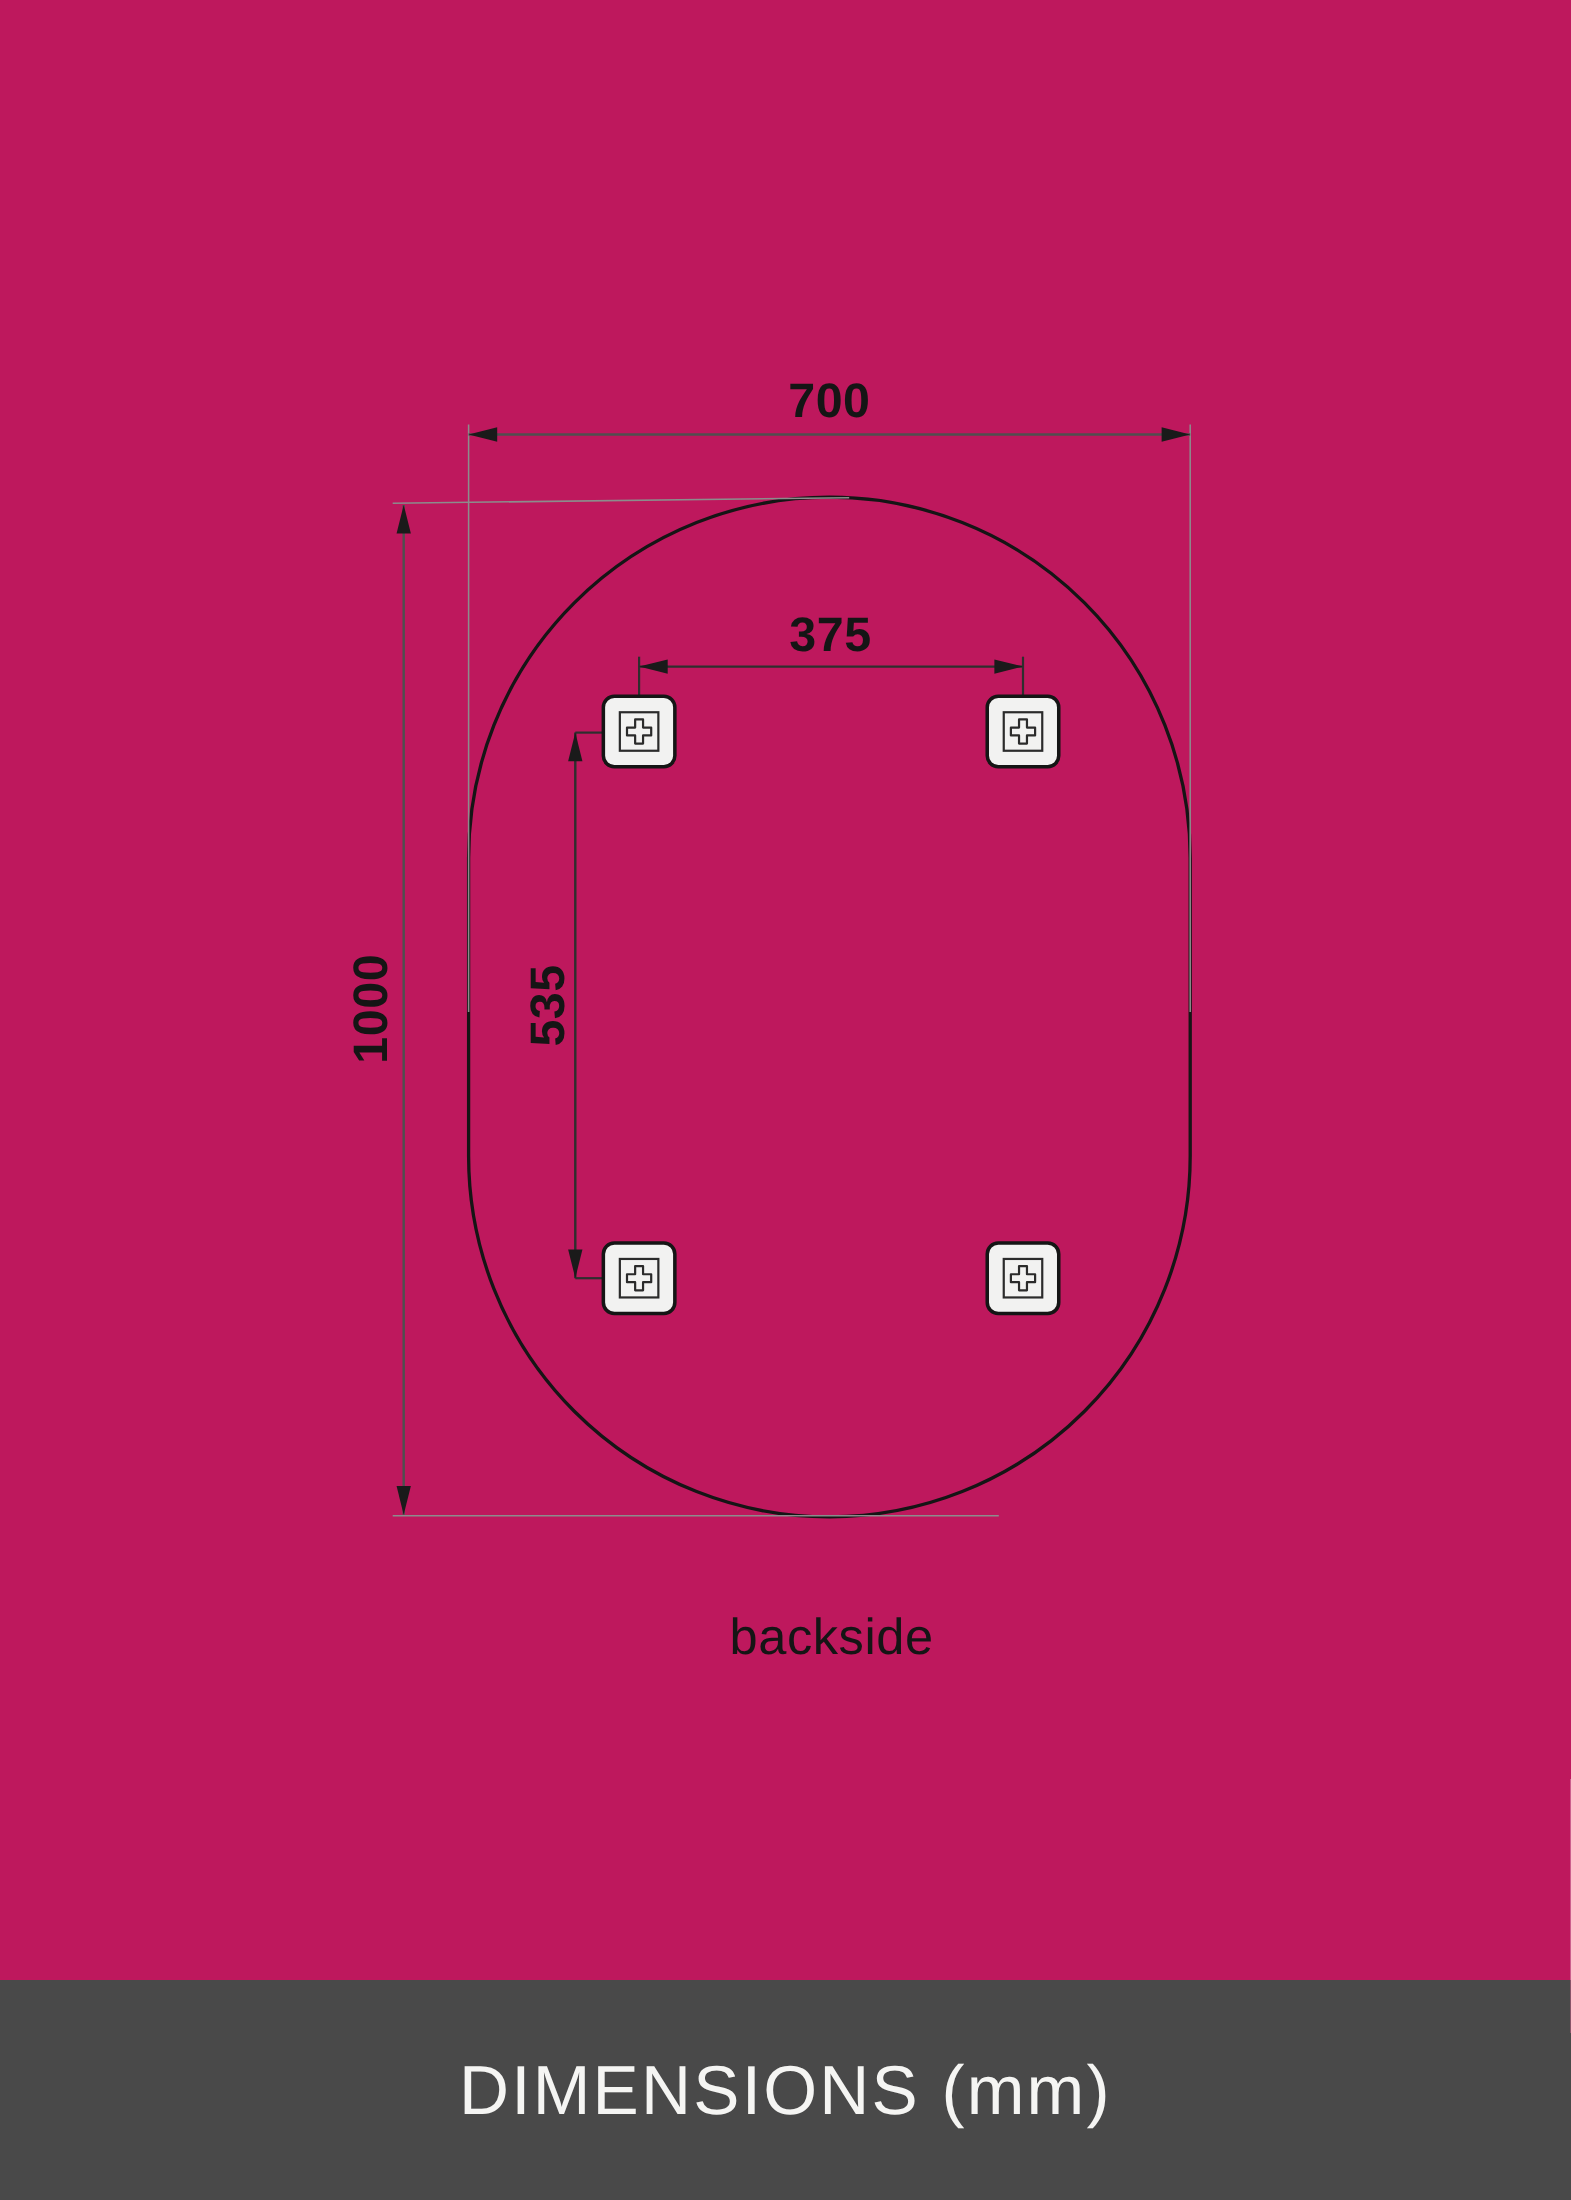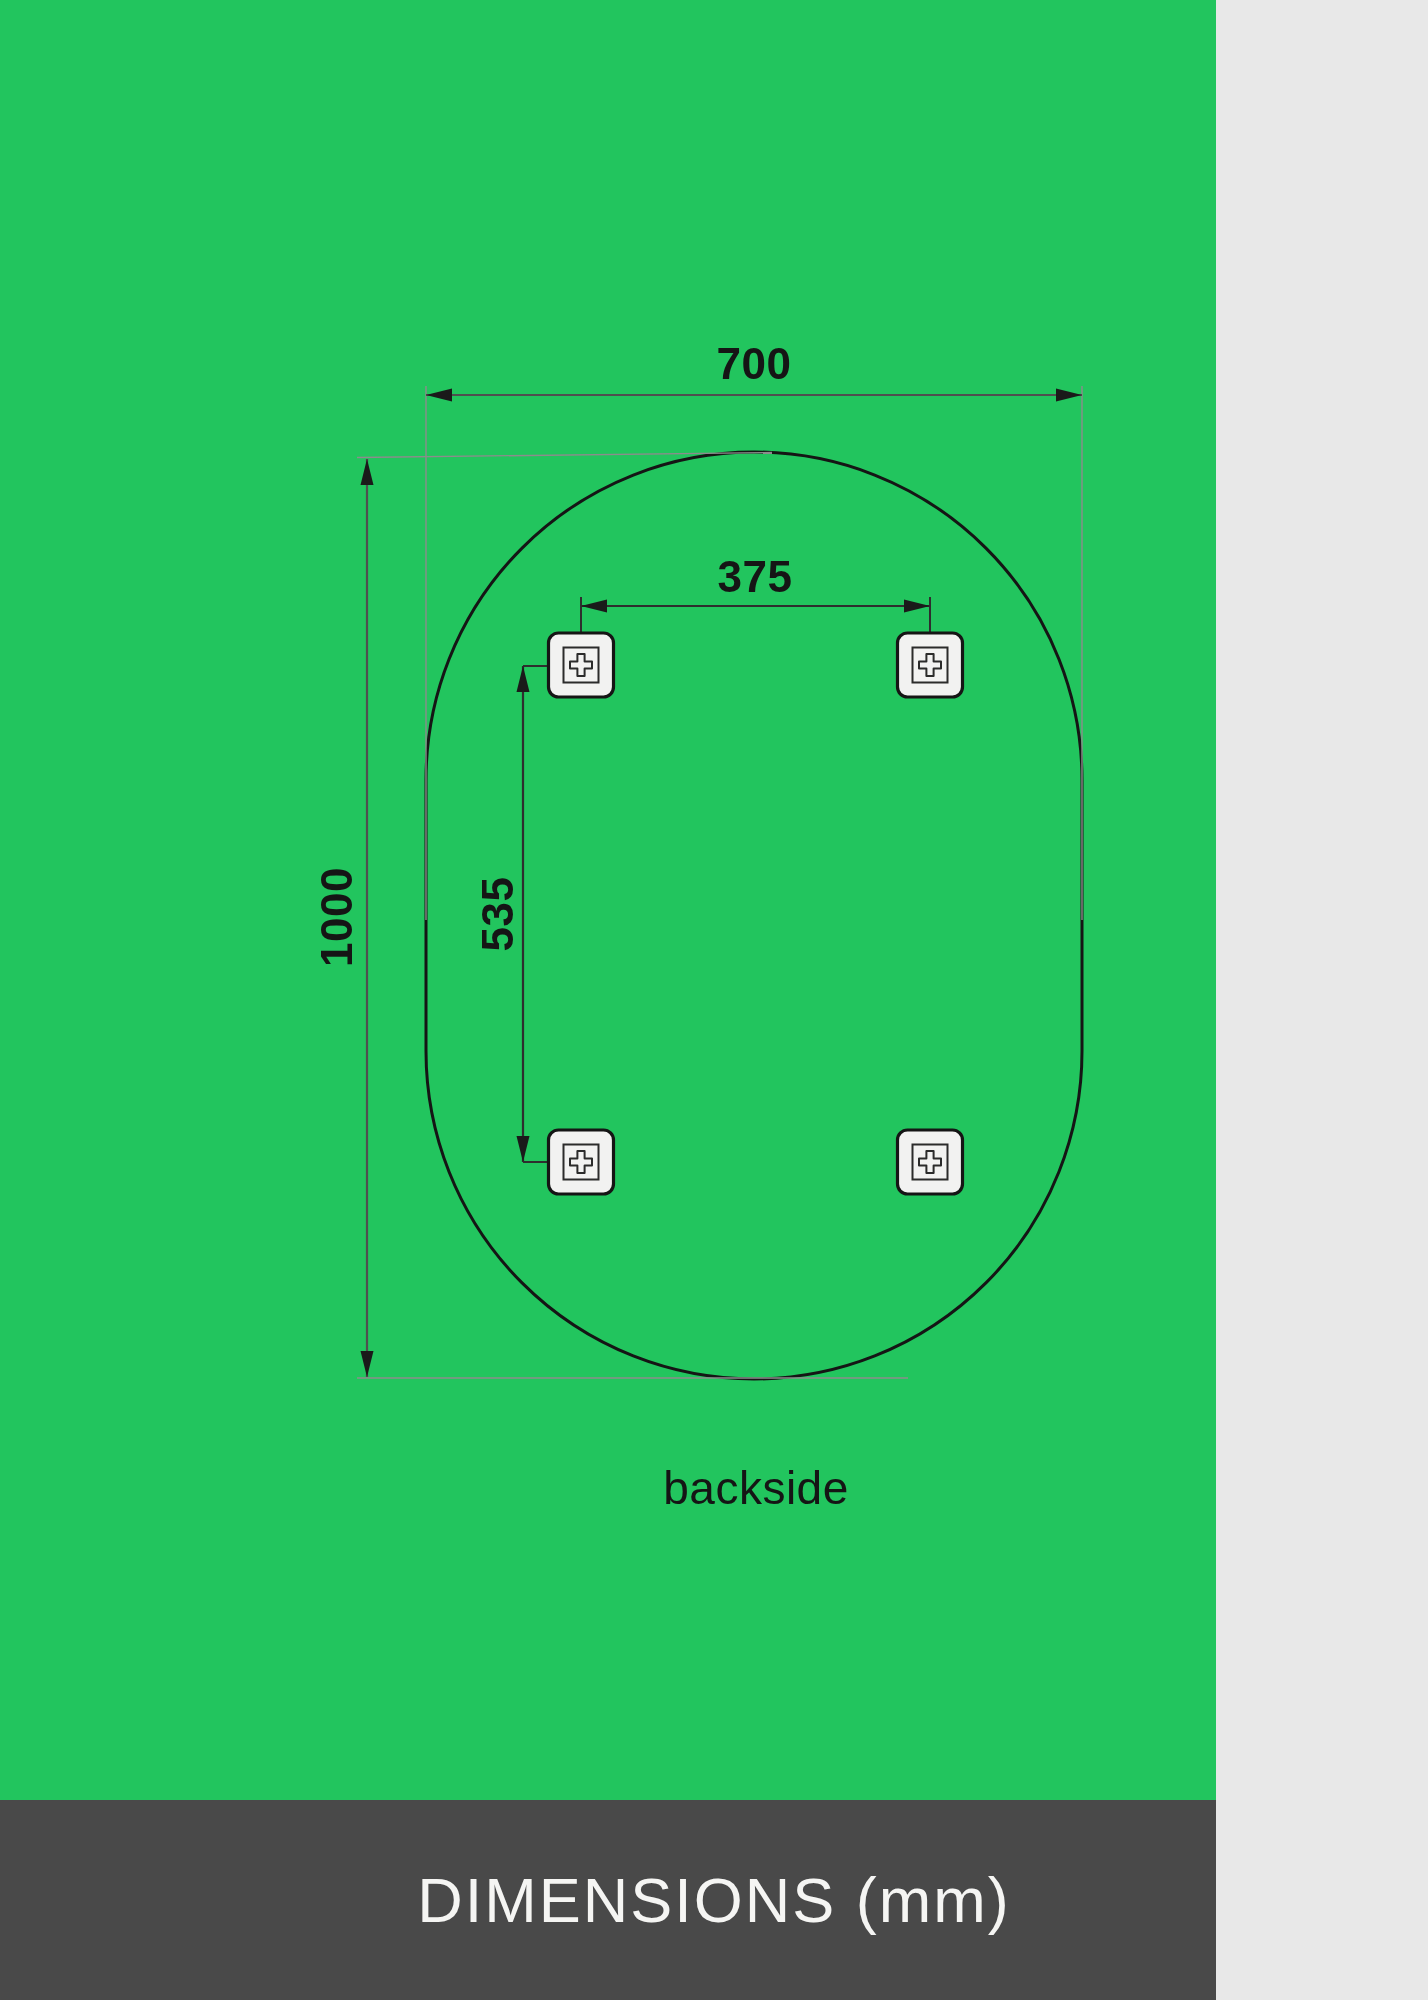--- a/index.html
+++ b/index.html
@@ -1,20 +1,20 @@
 <!DOCTYPE html>
 <html><head>
 <meta charset="utf-8">
 <style>
   html, body { margin: 0; padding: 0; background: #e8e8e8; }
   #stage {
     position: relative;
-    width: 1216px;
+    width: 1428px;
     height: 2000px;
-    background: #22c55e;
+    background: #be185d;
     overflow: hidden;
     font-family: "Liberation Sans", sans-serif;
   }
   svg { display: block; }
   svg text {
     font-family: "Liberation Sans", sans-serif;
     fill: #151515;
   }
   .dim-num {
     font-size: 44px;

